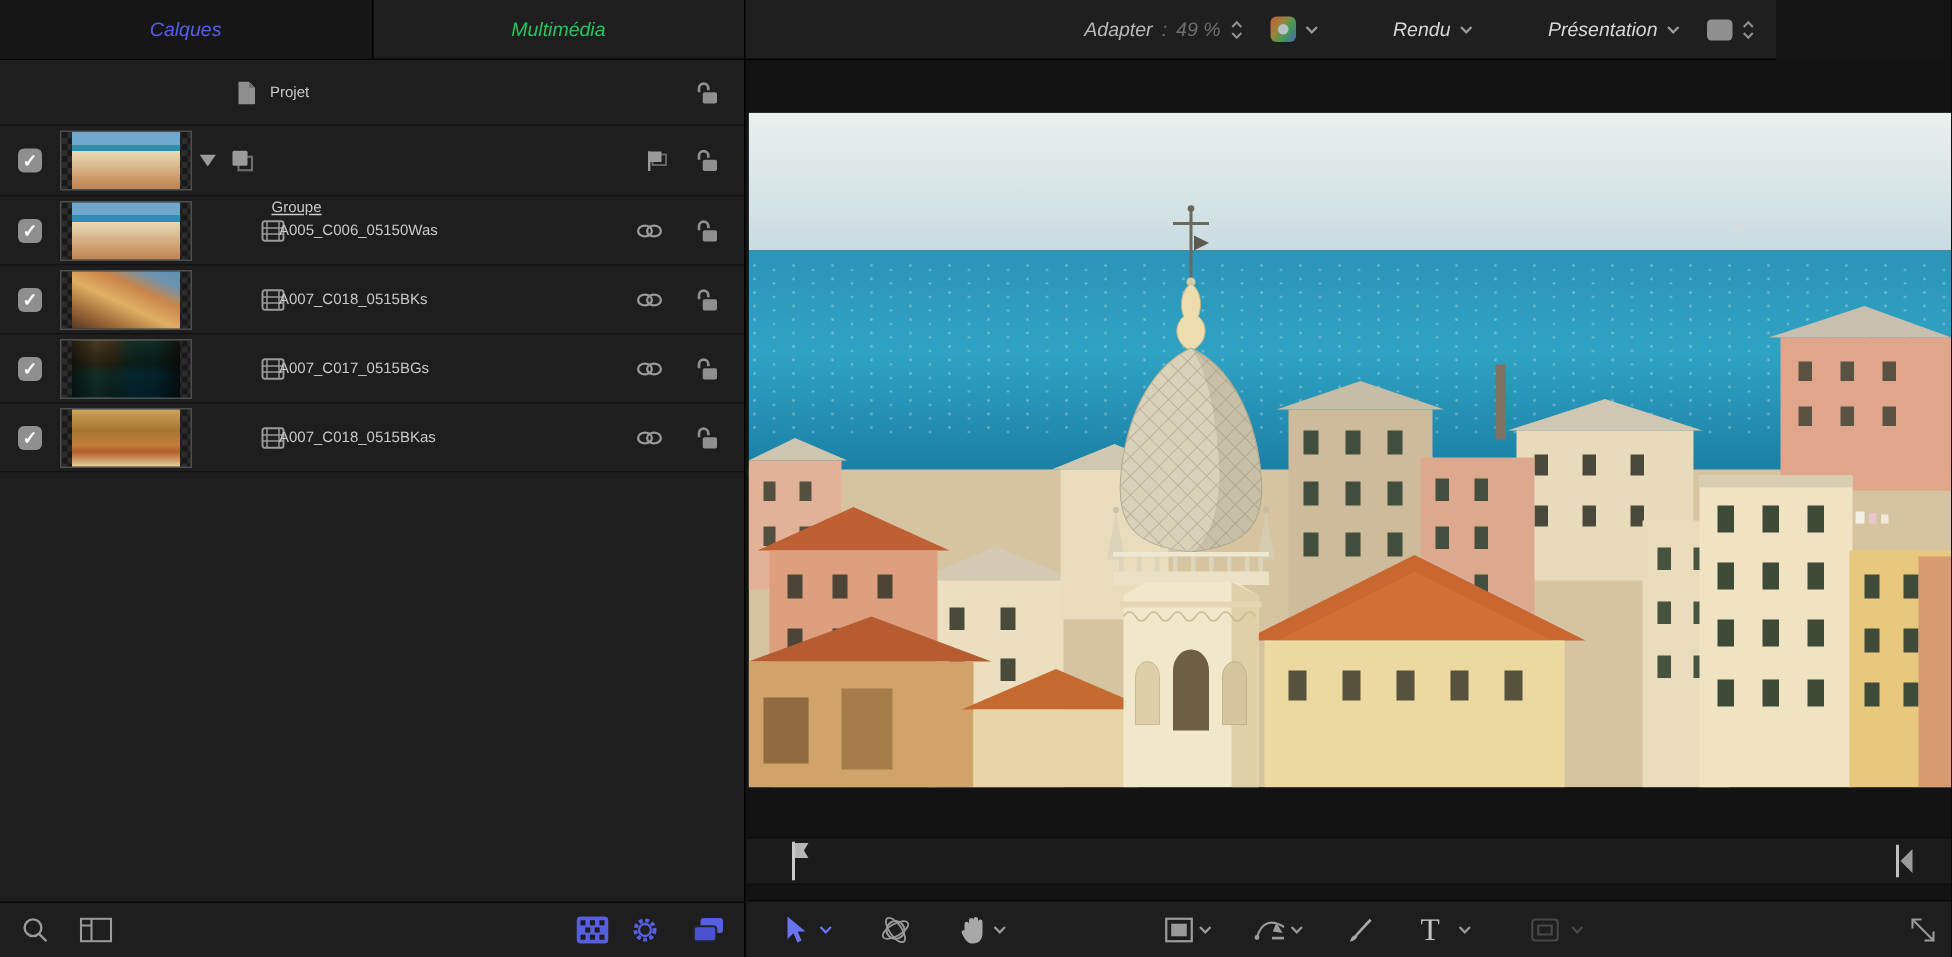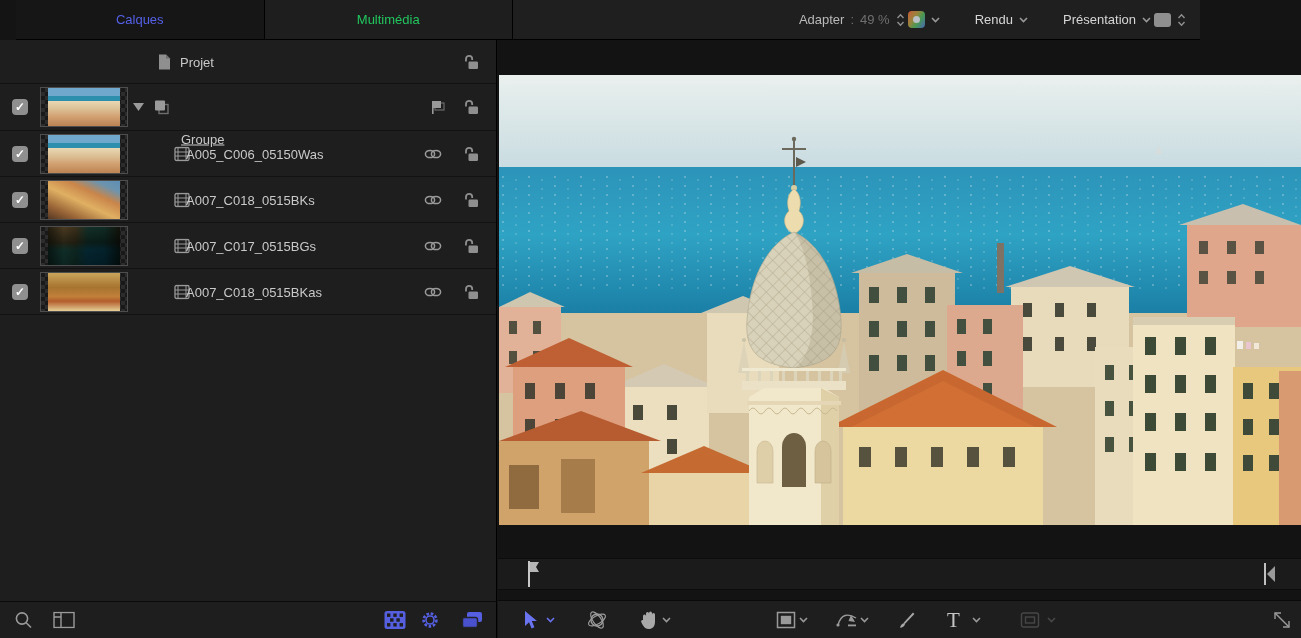--- a/index.html
+++ b/index.html
@@ -1,26 +1,26 @@
 <!DOCTYPE html>
 <html><head>
 <meta charset="utf-8">
 <style>
   html,body{margin:0;padding:0;background:#000;}
   #app{position:relative;width:1301px;height:638px;background:#141414;overflow:hidden;
        font-family:"Liberation Sans",sans-serif;color:#c9c9c9;-webkit-font-smoothing:antialiased;}
   
-  .topbar{position:absolute;left:16px;top:0;width:1184px;height:40px;display:flex;}
+  .topbar{position:absolute;left:0;top:0;width:1184px;height:40px;display:flex;font-style:italic;}
   .tabs{width:497px;display:flex;background:#1e1e1e;border-bottom:1px solid #000;border-right:1px solid #000;box-sizing:border-box;}
   .tab{flex:1;display:flex;align-items:center;justify-content:center;font-size:13px;color:#22c55e;
        border-right:1px solid #000;cursor:default;box-sizing:border-box;}
   .tab:last-child{border-right:none;}
   .tab.active{background:#161616;color:#5560e8;}
   .view-toolbar{flex:1;background:#1f1f1f;border-bottom:1px solid #000;display:flex;align-items:center;
-       justify-content:flex-end;gap:3px;padding-right:14px;font-size:13px;box-sizing:border-box;}
+       justify-content:flex-end;gap:18px;padding-right:14px;font-size:13px;box-sizing:border-box;}
   .t-label{color:#b9b9b9;}
   .t-dim{color:#6f6f6f;}
   .zoom-ctl,.menu-ctl,.swatch-ctl,.frame-ctl{display:flex;align-items:center;gap:6px;}
   .menu-ctl span{color:#d6d6d6;padding-left:32px;}
   .swatch{width:17px;height:17px;border-radius:4px;position:relative;
        background:linear-gradient(125deg,#c85b36 0%,#97853d 38%,#479952 62%,#4a66b8 100%);}
   .swatch::after{content:"";position:absolute;left:5px;top:5px;width:7px;height:7px;border-radius:50%;background:#b9c1c6;}
   .graysq{width:17px;height:14px;border-radius:3px;background:#8f8f8f;}
   
   .sidebar{position:absolute;left:0;top:40px;width:497px;bottom:37px;background:#1e1e1e;
@@ -33,21 +33,21 @@
   .checkbox{left:12px;width:16px;height:16px;background:#8f8f8f;border-radius:4px;color:#fff;
        font-size:12px;line-height:16px;text-align:center;font-weight:bold;}
   .thumb{left:40px;width:86px;height:38px;border:1px solid #4e4e4e;
        background:repeating-conic-gradient(#2c2c2c 0% 25%,#191919 0% 50%);background-size:8px 8px;position:absolute;}
   .thumb-img{position:absolute;left:7px;right:7px;top:0;bottom:0;}
   .v-pano{background:linear-gradient(180deg,#6fa8cc 0%,#6fa8cc 22%,#2d8fae 22%,#2d8fae 34%,#e8d9b4 34%,#dcc096 55%,#d2a273 75%,#bd8352 100%);}
   .v-bks{background:linear-gradient(205deg,#5d8fb5 0%,#6d94ae 16%,#c9854a 34%,#e0b063 55%,#9a6537 80%,#563823 100%);}
   .v-cove{background:linear-gradient(90deg,#3c3a2c 0%,#8a7a5c 22%,#6e6248 38%,#25646f 55%,#1e5a66 78%,#23271f 100%),
            linear-gradient(180deg,#8a7a5c 0%,#4a4a38 40%,#1e5f6e 60%,#174c58 100%);background-blend-mode:multiply;}
   .v-bkas{background:linear-gradient(180deg,#caa45c 0%,#a6742f 38%,#c2803a 62%,#b35c2c 74%,#e4cf96 100%);}
-  .rowname{font-size:13px;color:#c9c9c9;white-space:nowrap;}
+  .rowname{font-size:10px;color:#c9c9c9;white-space:nowrap;}
   .rowname.editing{text-decoration:underline;}
   .name-project{left:180px;}
   .name-group{left:181px;margin-top:32px;}
   .name-clip{left:186px;}
   .ic{display:block;}
   .sidebar-bottom{position:absolute;left:0;bottom:0;width:497px;height:37px;background:#1e1e1e;
        border-top:1px solid #0a0a0a;border-right:1px solid #000;box-sizing:border-box;}
   .sidebar-bottom .abs{position:absolute;top:50%;transform:translateY(-50%);}
   
   .canvas{position:absolute;left:498px;top:40px;right:0;bottom:0;background:#131313;}

